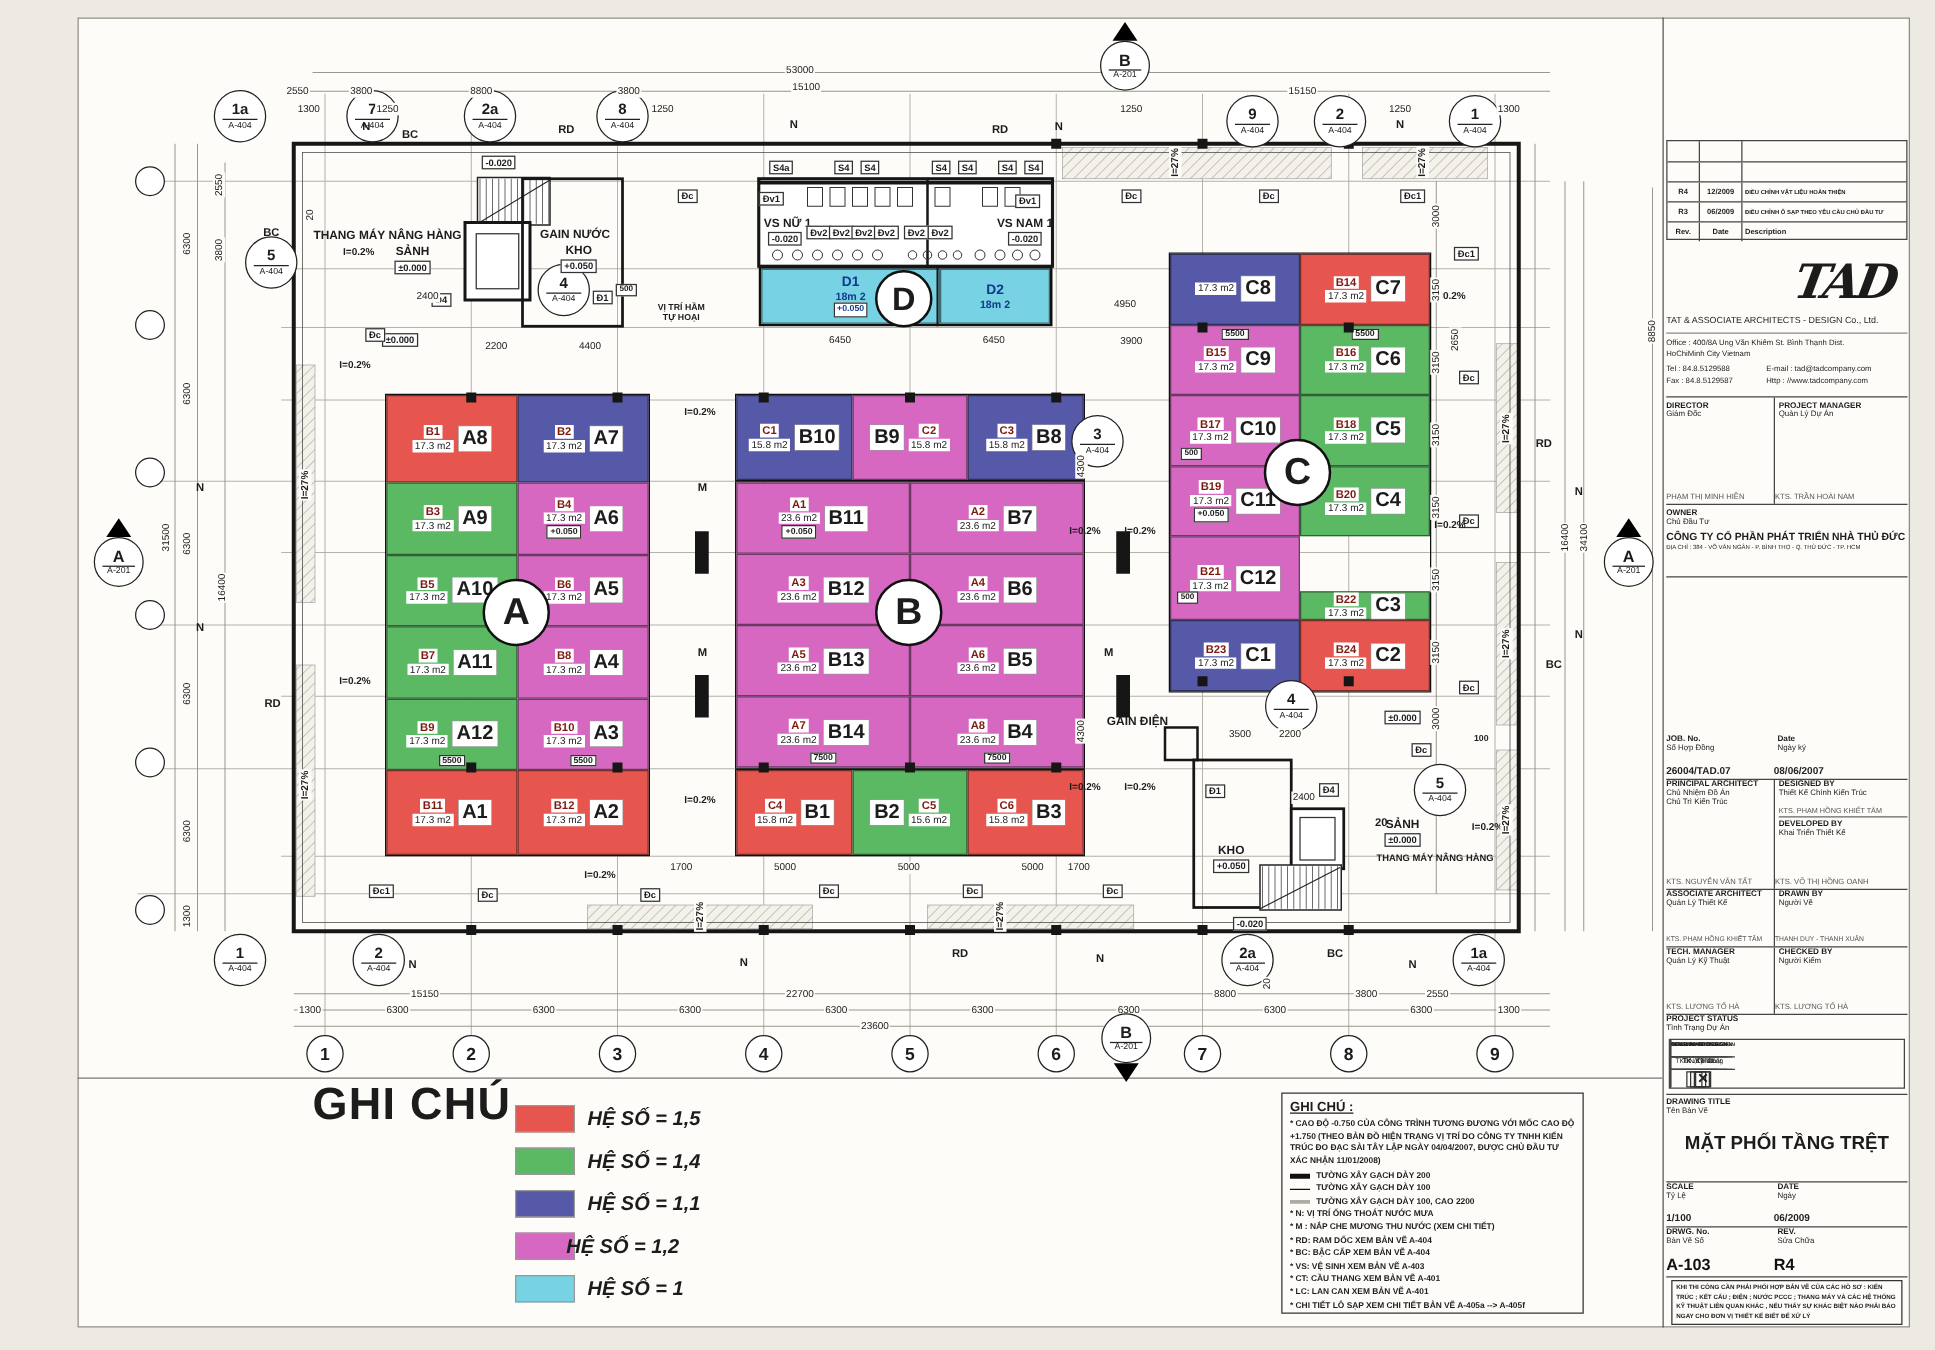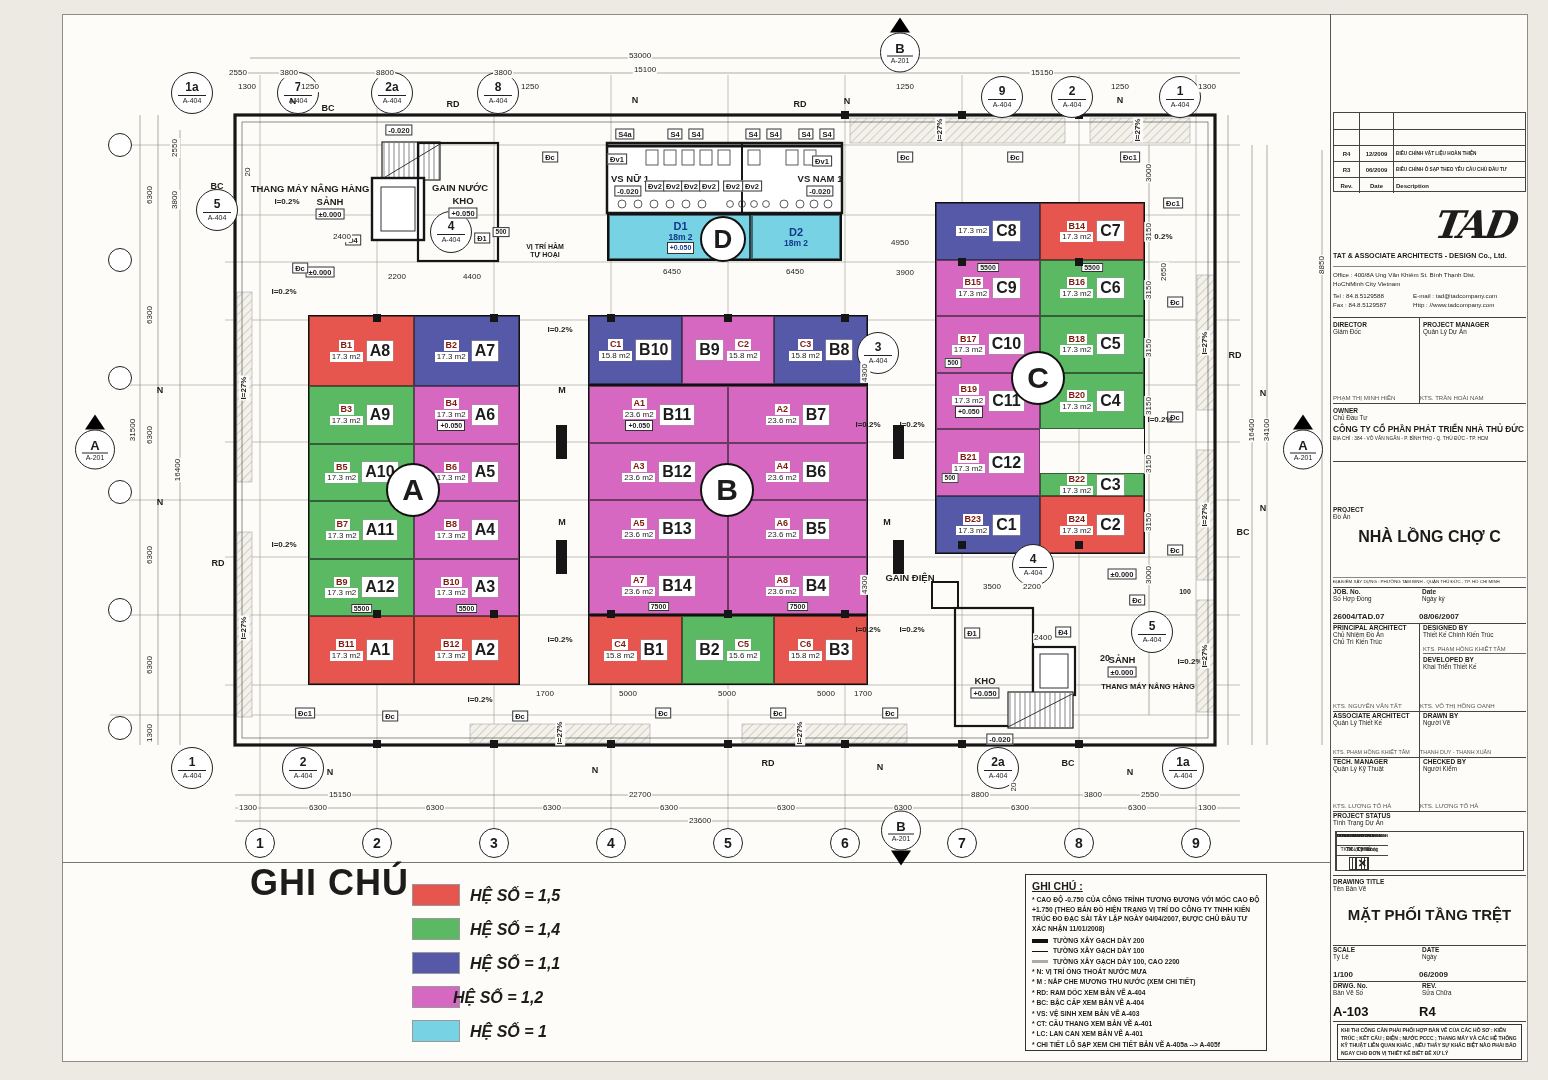--- a/index.html
+++ b/index.html
@@ -863,21 +863,21 @@
         <span class="rc rc3">ĐIỀU CHỈNH Ô SẠP THEO YÊU CẦU CHỦ ĐẦU TƯ</span>
       </div>
     <div class="revrow">
         <span class="rc rc1">Rev.</span>
         <span class="rc rc2">Date</span>
         <span class="rc rc3" style="font-size:6px;font-weight:bold">Description</span>
       </div>
   </div>
   <div class="tsec" style="top:186px;height:118px">
     <span class="tad">TAD</span>
-    <span style="position:absolute;top:52px;left:0;font-size:7.1px;font-weight:bold">TAT &amp; ASSOCIATE ARCHITECTS - DESIGN Co., Ltd.</span>
+    <span style="position:absolute;top:52px;left:0;font-size:7.1px;font-weight:normal">TAT &amp; ASSOCIATE ARCHITECTS - DESIGN Co., Ltd.</span>
     <div style="position:absolute;top:66px;left:0;width:100%;border-top:1px solid #888"></div>
     <span style="position:absolute;top:71px;left:0;font-size:6.2px">Office : 400/8A Ung Văn Khiêm St. Bình Thạnh Dist.</span>
     <span style="position:absolute;top:80px;left:0;font-size:6.2px">HoChiMinh City Vietnam</span>
     <span style="position:absolute;top:92px;left:0;font-size:6.2px">Tel  : 84.8.5129588</span>
     <span style="position:absolute;top:92px;left:80px;font-size:6.2px">E-mail : tad@tadcompany.com</span>
     <span style="position:absolute;top:101px;left:0;font-size:6.2px">Fax : 84.8.5129587</span>
     <span style="position:absolute;top:101px;left:80px;font-size:6.2px">Http : //www.tadcompany.com</span>
   </div>
   <div class="tsec" style="top:304px;height:86px">
     <div class="half l">
@@ -891,26 +891,20 @@
         <span class="nmv">KTS. TRẦN HOÀI NAM</span>
       </div>
   </div>
   <div class="tsec" style="top:390px;height:58px">
     <span class="en" style="padding-top:3px">OWNER</span>
     <span class="vi">Chủ Đầu Tư</span>
     <span style="display:block;font-size:8.3px;font-weight:bold;margin-top:3px">CÔNG TY CỔ PHẦN PHÁT TRIỂN NHÀ THỦ ĐỨC</span>
     <span style="display:block;font-size:4.8px;margin-top:2px">ĐỊA CHỈ : 384 - VÕ VĂN NGÂN - P. BÌNH THỌ - Q. THỦ ĐỨC - TP. HCM</span>
   </div>
   <div class="tsec" style="top:448px;height:44px;border-bottom:none"></div>
-  <div class="tsec" style="top:492px;height:82px">
-    <span class="en">PROJECT</span>
-    <span class="vi">Đồ Án</span>
-    <span style="display:block;text-align:center;font-size:16px;font-weight:bold;margin-top:8px">NHÀ LỒNG CHỢ C</span>
-    <span style="position:absolute;bottom:3px;left:0;font-size:4.4px;border-top:1px solid #888;width:100%;padding-top:1px">ĐỊA ĐIỂM XÂY DỰNG : PHƯỜNG TAM BÌNH - QUẬN THỦ ĐỨC - TP. HỒ CHÍ MINH</span>
-  </div>
   <div class="tsec" style="top:574px;height:36px">
     <div class="half l">
         <span class="en">JOB. No.</span>
         <span class="vi">Số Hợp Đồng</span>
         <span class="nmv bigv" style="color:#222">26004/TAD.07</span>
       </div>
     <div class="half r" style="border-left:none">
         <span class="en">Date</span>
         <span class="vi">Ngày ký</span>
         <span class="nmv bigv" style="color:#222">08/06/2007</span>

